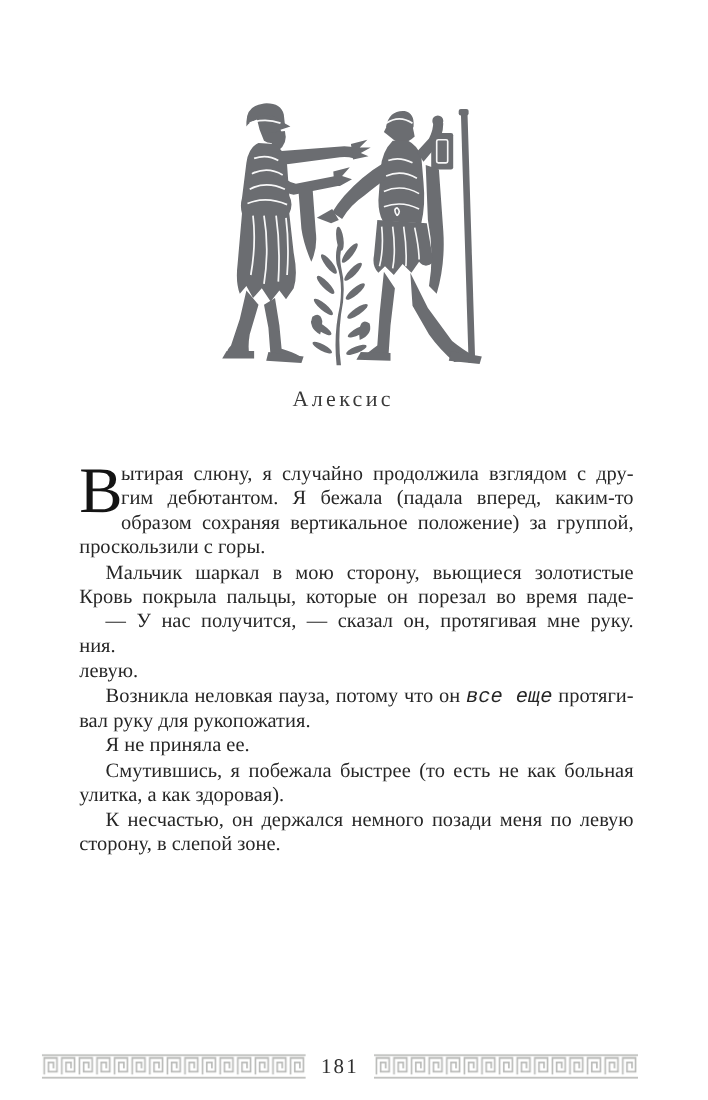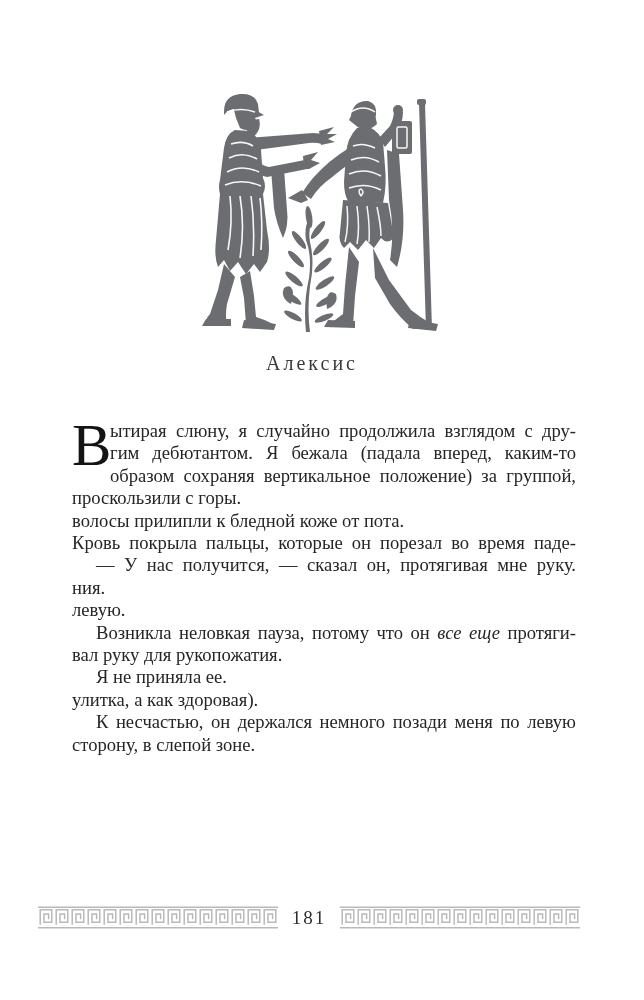--- a/index.html
+++ b/index.html
@@ -17,28 +17,28 @@
     font-size:20px; letter-spacing:3px; color:#3a3a3a;
     transform:translateX(-10px);
   }
   .bodytext {
     position:absolute; top:420px; left:72px; width:504px;
     font-size:18.6px; line-height:22.4px; color:#262626;
   }
   .line { text-align:justify; text-align-last:justify; }
   .line.last { text-align-last:left; }
   .line.ind { text-indent:24px; }
-  .line i { font-style:italic; }
+  .line i { font-style:italic;font-family:Liberation Mono, monospace; }
   .dropcap {
     float:left; width:30px; height:44px;
     font-size:59px; line-height:44px;
     margin:3px 8px 0 0; color:#141414;
   }
   .footer {
-    position:absolute; top:906px; left:38px; width:542px;
+    position:absolute; top:958px; left:38px; width:542px;
     display:flex; align-items:center;justify-content:center;
   }
   .orn { flex:0 0 240px; height:23px; }
   .pagenum {
     flex:1 1 auto; text-align:center;
     font-size:19px; color:#2e2e2e; letter-spacing:2px;
   }
 </style>
 </head>
 <body>
@@ -133,38 +133,39 @@
 
 <div class="bodytext">
   <span class="dropcap">В</span>
 <div>
       <div class="line">ытирая слюну, я случайно продолжила взглядом с дру-</div>
       <div class="line">гим дебютантом. Я бежала (падала вперед, каким-то</div>
       <div class="line">образом сохраняя вертикальное положение) за группой,</div>
       <div class="line last">проскользили с горы.</div>
     </div>
     <div>
-      <div class="line last">волосы прилипли к бледной коже от пота.</div>
+      <div class="line ind">Мальчик шаркал в мою сторону, вьющиеся золотистые</div>
     </div>
     <div>
       <div class="line">Кровь покрыла пальцы, которые он порезал во время паде-</div>
       <div class="line ind">— У нас получится, — сказал он, протягивая мне руку.</div>
       <div class="line last">ния.</div>
     </div>
     <div>
       <div class="line last">левую.</div>
     </div>
     <div>
       <div class="line ind">Возникла неловкая пауза, потому что он <i>все еще</i> протяги-</div>
       <div class="line last">вал руку для рукопожатия.</div>
     </div>
     <div>
       <div class="line last ind">Я не приняла ее.</div>
     </div>
     <div>
+      <div class="line ind">Смутившись, я побежала быстрее (то есть не как больная</div>
       <div class="line last">улитка, а как здоровая).</div>
     </div>
     <div>
       <div class="line ind">К несчастью, он держался немного позади меня по левую</div>
       <div class="line last">сторону, в слепой зоне.</div>
     </div>
   </div>
 
 <div class="footer">
   <svg class="orn" viewBox="0 0 240 22" preserveAspectRatio="none" xmlns="http://www.w3.org/2000/svg">

